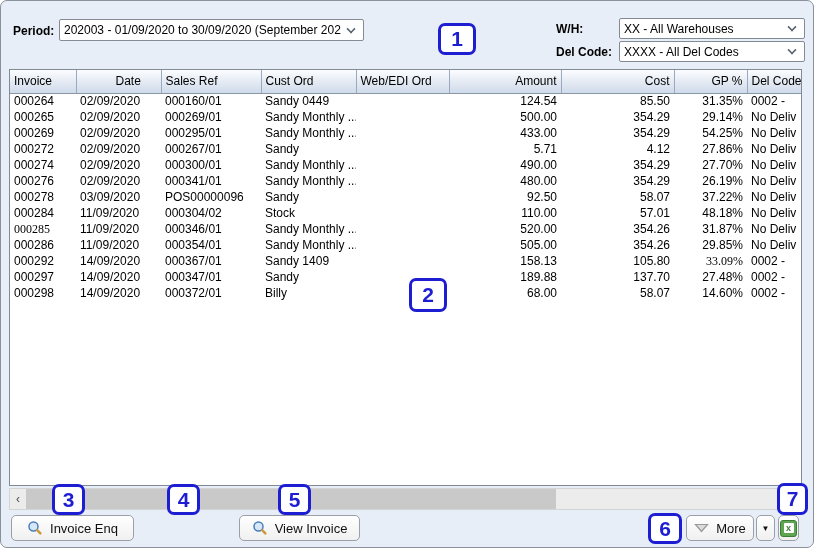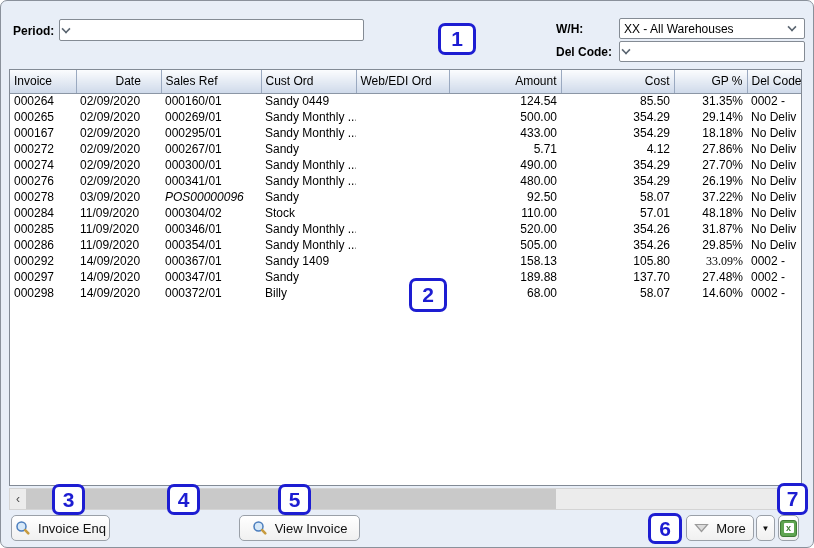--- a/index.html
+++ b/index.html
@@ -48,21 +48,21 @@
             font-size: 12px; line-height: 20px; text-align: center; flex: none; cursor: default; }
   .hs-track { position: relative; flex: 1; }
   .hs-thumb { position: absolute; left: 0; top: 0; width: 530px; height: 100%; background: #c9c9c9; }
   
   .btn {
     position: absolute; height: 26px; top: 514px;
     background: linear-gradient(#ffffff, #f0f0f0); border: 1px solid #9aa0a8; border-radius: 5px;
     display: flex; align-items: center; justify-content: center; gap: 7px;
     font-size: 13px; color: #111; cursor: default;
   }
-  #btn-invoice-enq { left: 10px;  width: 99px; }
+  #btn-invoice-enq { left: 10px;  width: 123px; }
   #btn-view-order  { left: 124px; width: 107px; }
   #btn-view-invoice{ left: 238px; width: 121px; }
   #btn-more        { left: 685px; width: 68px; }
   #btn-more-arrow  { left: 755px; width: 19px; font-size: 8px; color: #111; }
   #btn-excel       { left: 777px; width: 21px; }
   .xlicon { width: 17px; height: 17px; background: #5fa551; border: 1px solid #3f7c35; border-radius: 3px;
             display: flex; align-items: center; justify-content: center; }
   .xlicon span { background: #fff; color: #3f7c35; font-size: 9px; font-weight: bold; line-height: 10px;
                  width: 10px; height: 10px; text-align: center; border-radius: 1px; }
   
@@ -79,31 +79,33 @@
   #badge-6 { left: 647px; top: 512px; width: 34px; height: 31px; }
   #badge-7 { left: 776px; top: 482px; width: 31px; height: 32px; }
 </style>
 </head>
 <body>
 
 <div class="panel">
 
   <span class="lbl" id="period-label">Period:</span>
   <div class="select" id="period-select">
+    <span class="val">202003 - 01/09/2020 to 30/09/2020 (September 202</span>
     <span class="chev"></span>
   </div>
 
   <span class="lbl" id="wh-label">W/H:</span>
   <div class="select" id="wh-select">
     <span class="val">XX - All Warehouses</span>
     <span class="chev"></span>
   </div>
 
   <span class="lbl" id="del-label">Del Code:</span>
   <div class="select" id="del-select">
+    <span class="val">XXXX - All Del Codes</span>
     <span class="chev"></span>
   </div>
 
   <div class="grid">
     <table>
       <thead>
           <tr id="grid-head">
             <th style="width: 66px;">Invoice</th>
             <th style="width: 85px; padding-left: 39px;">Date</th>
             <th style="width: 100px;">Sales Ref</th>
@@ -132,28 +134,28 @@
             <td style="width: 85px;">02/09/2020</td>
             <td style="width: 100px;">000269/01</td>
             <td style="width: 95px;">Sandy Monthly ...</td>
             <td style="width: 93px;"></td>
             <td class="r" style="width: 112px;">500.00</td>
             <td class="r" style="width: 113px;">354.29</td>
             <td class="r" style="width: 73px;">29.14%</td>
             <td style="width: 103px;">No Deliv</td>
           </tr>
           <tr>
-            <td style="width: 66px;">000167</td>
+            <td style="width: 66px;">000269</td>
             <td style="width: 85px;">02/09/2020</td>
             <td style="width: 100px;">000295/01</td>
             <td style="width: 95px;">Sandy Monthly ...</td>
             <td style="width: 93px;"></td>
             <td class="r" style="width: 112px;">433.00</td>
             <td class="r" style="width: 113px;">354.29</td>
-            <td class="r" style="width: 73px;">18.18%</td>
+            <td class="r" style="width: 73px;">54.25%</td>
             <td style="width: 103px;">No Deliv</td>
           </tr>
           <tr>
             <td style="width: 66px;">000272</td>
             <td style="width: 85px;">02/09/2020</td>
             <td style="width: 100px;">000267/01</td>
             <td style="width: 95px;">Sandy</td>
             <td style="width: 93px;"></td>
             <td class="r" style="width: 112px;">5.71</td>
             <td class="r" style="width: 113px;">4.12</td>
@@ -178,41 +180,41 @@
             <td style="width: 95px;">Sandy Monthly ...</td>
             <td style="width: 93px;"></td>
             <td class="r" style="width: 112px;">480.00</td>
             <td class="r" style="width: 113px;">354.29</td>
             <td class="r" style="width: 73px;">26.19%</td>
             <td style="width: 103px;">No Deliv</td>
           </tr>
           <tr>
             <td style="width: 66px;">000278</td>
             <td style="width: 85px;">03/09/2020</td>
-            <td style="width: 100px; font-style: italic;">POS00000096</td>
+            <td style="width: 100px;">POS00000096</td>
             <td style="width: 95px;">Sandy</td>
             <td style="width: 93px;"></td>
             <td class="r" style="width: 112px;">92.50</td>
             <td class="r" style="width: 113px;">58.07</td>
             <td class="r" style="width: 73px;">37.22%</td>
             <td style="width: 103px;">No Deliv</td>
           </tr>
           <tr>
             <td style="width: 66px;">000284</td>
             <td style="width: 85px;">11/09/2020</td>
             <td style="width: 100px;">000304/02</td>
             <td style="width: 95px;">Stock</td>
             <td style="width: 93px;"></td>
             <td class="r" style="width: 112px;">110.00</td>
             <td class="r" style="width: 113px;">57.01</td>
             <td class="r" style="width: 73px;">48.18%</td>
             <td style="width: 103px;">No Deliv</td>
           </tr>
           <tr>
-            <td style="width: 66px;">000285</td>
+            <td style="width: 66px; font-family: Liberation Serif, serif;">000285</td>
             <td style="width: 85px;">11/09/2020</td>
             <td style="width: 100px;">000346/01</td>
             <td style="width: 95px;">Sandy Monthly ...</td>
             <td style="width: 93px;"></td>
             <td class="r" style="width: 112px;">520.00</td>
             <td class="r" style="width: 113px;">354.26</td>
             <td class="r" style="width: 73px;">31.87%</td>
             <td style="width: 103px;">No Deliv</td>
           </tr>
           <tr>

